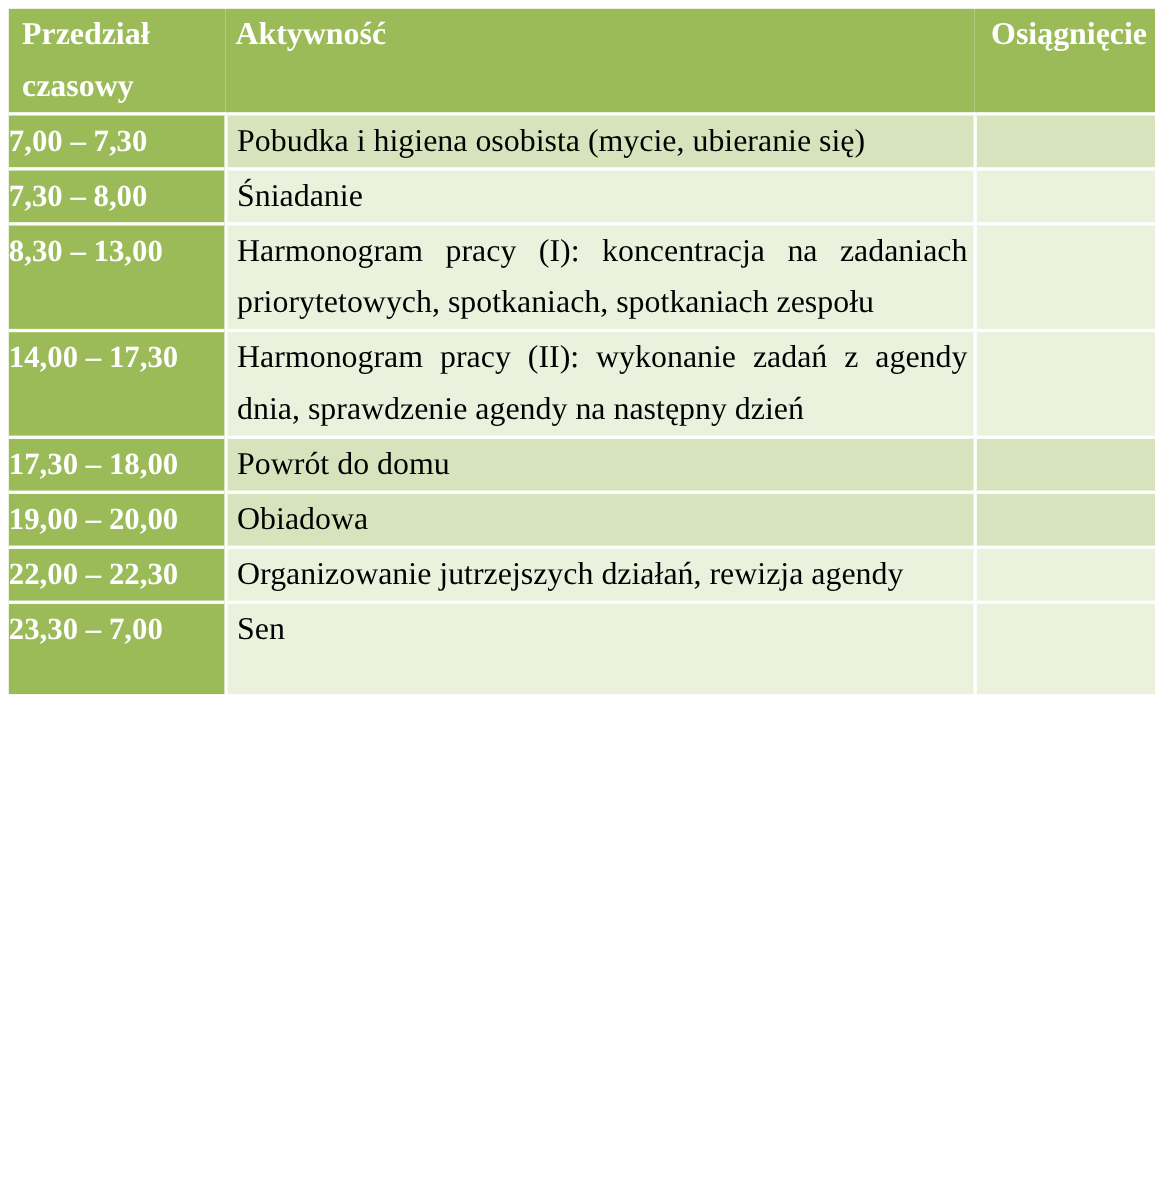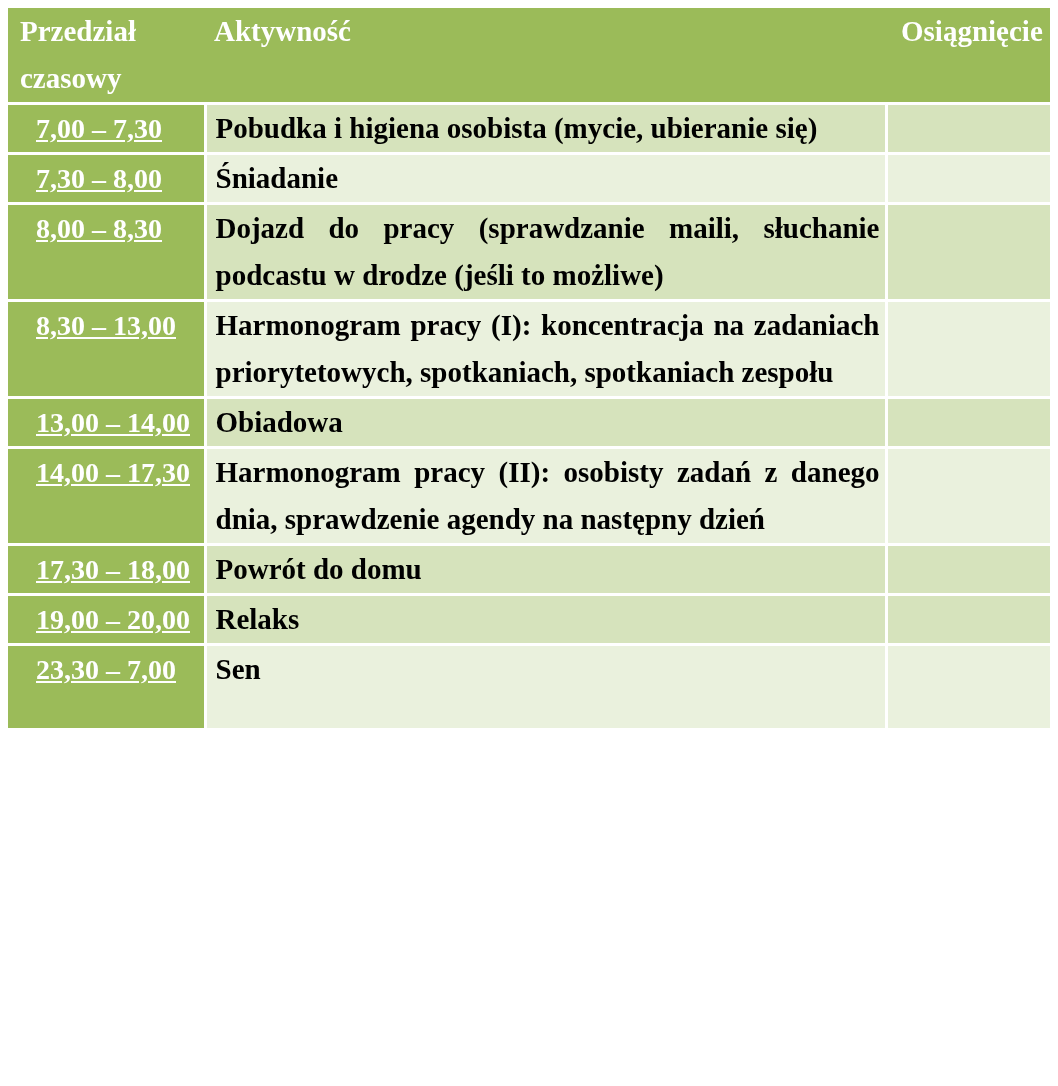--- a/index.html
+++ b/index.html
@@ -36,30 +36,28 @@
     text-align: left;
     height: 91px;
     margin-top: 37px;
   }
   th.col-time { padding-left: 12px; }
   th.col-activity { padding-left: 9px; }
   th.col-achieve { padding-left: 15px; white-space: nowrap; }
   
   .schedule tbody td {
     border-top: 3px solid var(--grid, #ffffff);
-    font-weight: bold;
   }
   .schedule tbody td.time {
     background: var(--green, #9BBB59);
     color: var(--header-text, #ffffff);
     font-weight: bold;
-    padding-left: 28px;
+    padding-left: 0;
     font-size: 28px;
     white-space: nowrap;
-    text-decoration: underline;
   }
   .schedule tbody td.activity,
   .schedule tbody td.achieve {
     border-left: 3px solid var(--grid, #ffffff);
   }
   .schedule tbody td.activity {
     padding: 0 5px 0 9px;
     text-align: justify;
     color: var(--body-text, #000000);
   }
@@ -91,48 +89,43 @@
       <tr class="band-dark">
         <td class="time">7,00 – 7,30</td>
         <td class="activity">Pobudka i higiena osobista (mycie, ubieranie się)</td>
         <td class="achieve"></td>
       </tr>
       <tr class="band-light">
         <td class="time">7,30 – 8,00</td>
         <td class="activity">Śniadanie</td>
         <td class="achieve"></td>
       </tr>
-      <tr class="band-dark">
-        <td class="time">8,00 – 8,30</td>
-        <td class="activity">Dojazd do pracy (sprawdzanie maili, słuchanie podcastu w drodze (jeśli to możliwe)</td>
-        <td class="achieve"></td>
-      </tr>
       <tr class="band-light">
         <td class="time">8,30 – 13,00</td>
         <td class="activity">Harmonogram pracy (I): koncentracja na zadaniach priorytetowych, spotkaniach, spotkaniach zespołu</td>
         <td class="achieve"></td>
       </tr>
-      <tr class="band-dark">
-        <td class="time">13,00 – 14,00</td>
-        <td class="activity">Obiadowa</td>
-        <td class="achieve"></td>
-      </tr>
       <tr class="band-light">
         <td class="time">14,00 – 17,30</td>
-        <td class="activity">Harmonogram pracy (II): osobisty zadań z danego dnia, sprawdzenie agendy na następny dzień</td>
+        <td class="activity">Harmonogram pracy (II): wykonanie zadań z agendy dnia, sprawdzenie agendy na następny dzień</td>
         <td class="achieve"></td>
       </tr>
       <tr class="band-dark">
         <td class="time">17,30 – 18,00</td>
         <td class="activity">Powrót do domu</td>
         <td class="achieve"></td>
       </tr>
       <tr class="band-dark">
         <td class="time">19,00 – 20,00</td>
-        <td class="activity">Relaks</td>
+        <td class="activity">Obiadowa</td>
+        <td class="achieve"></td>
+      </tr>
+      <tr class="band-light">
+        <td class="time">22,00 – 22,30</td>
+        <td class="activity">Organizowanie jutrzejszych działań, rewizja agendy</td>
         <td class="achieve"></td>
       </tr>
       <tr class="band-light row-last">
         <td class="time">23,30 – 7,00</td>
         <td class="activity">Sen</td>
         <td class="achieve"></td>
       </tr>
     </tbody>
   </table>
 </div>

